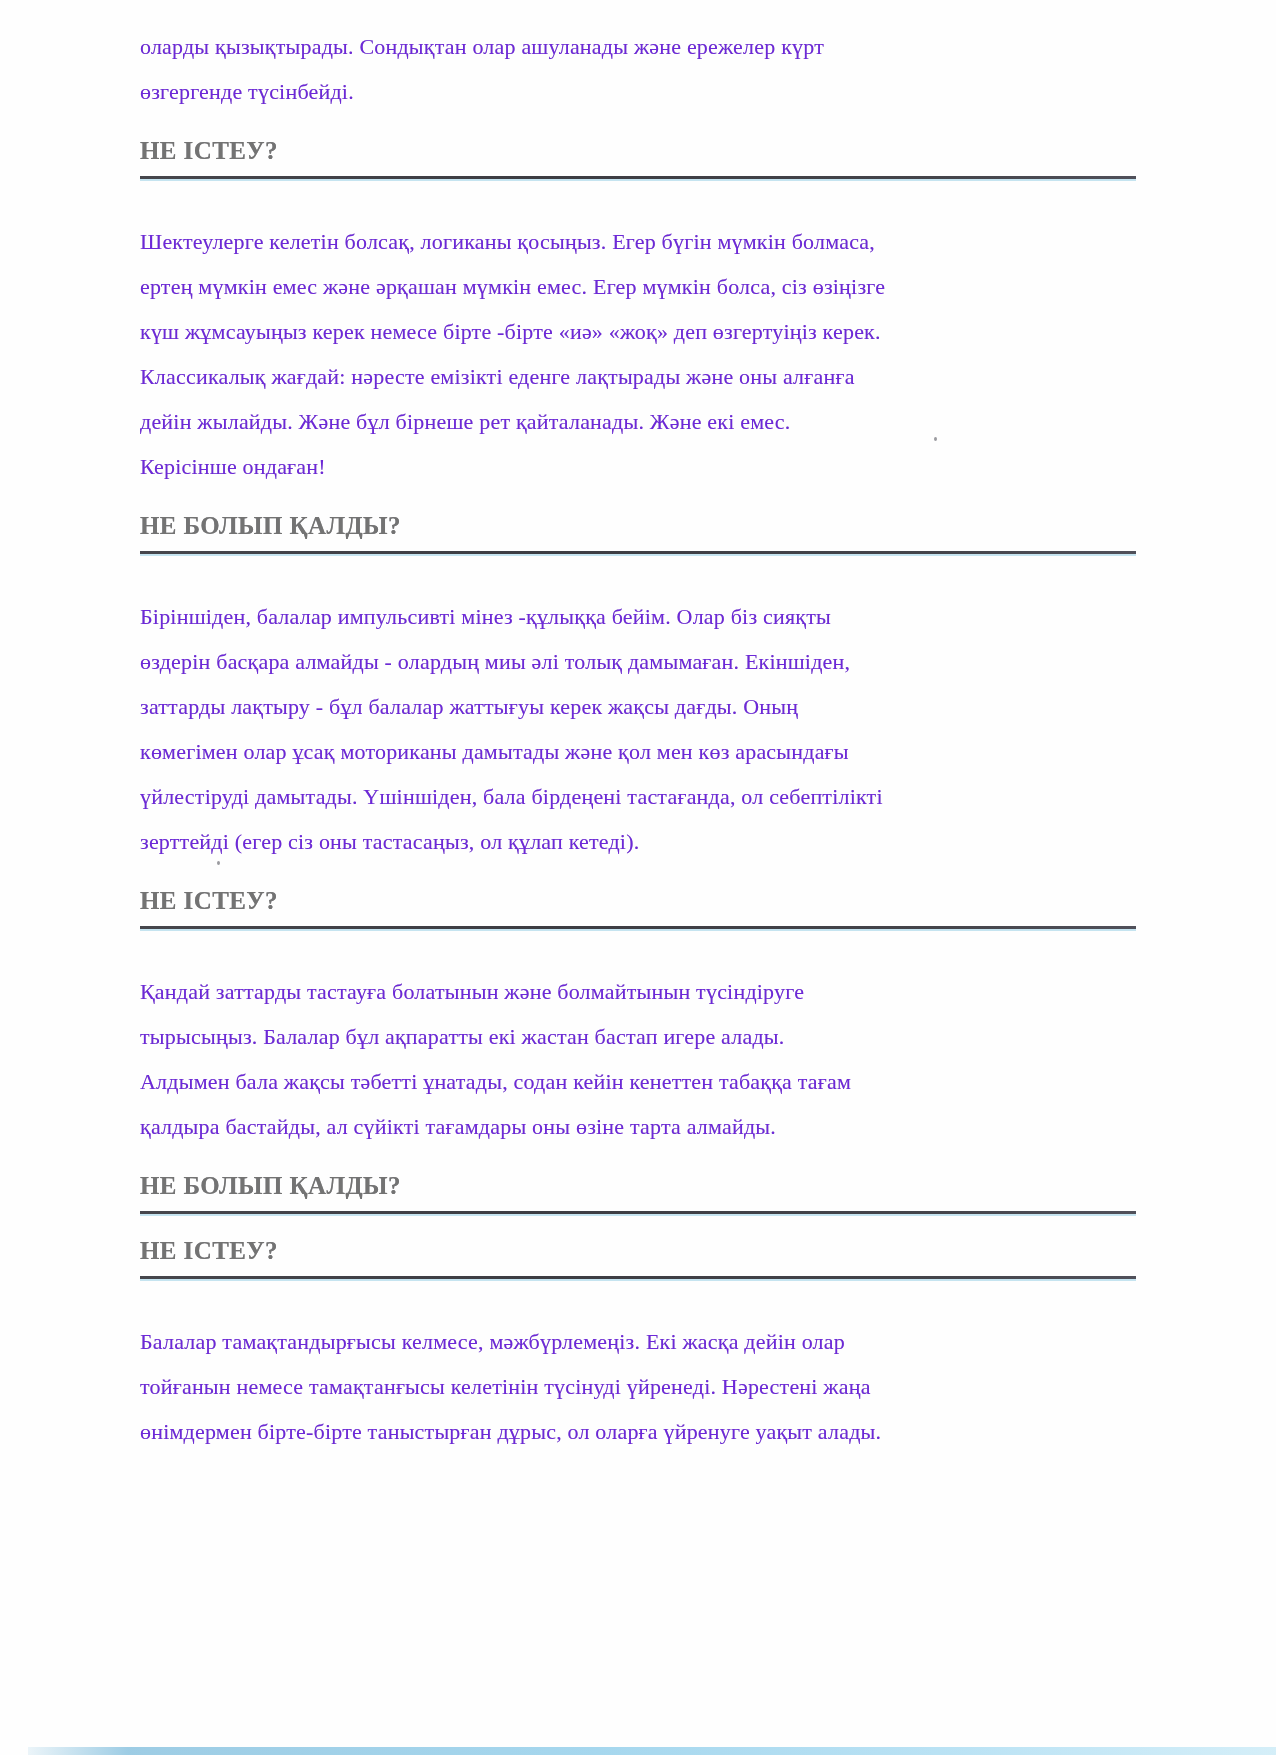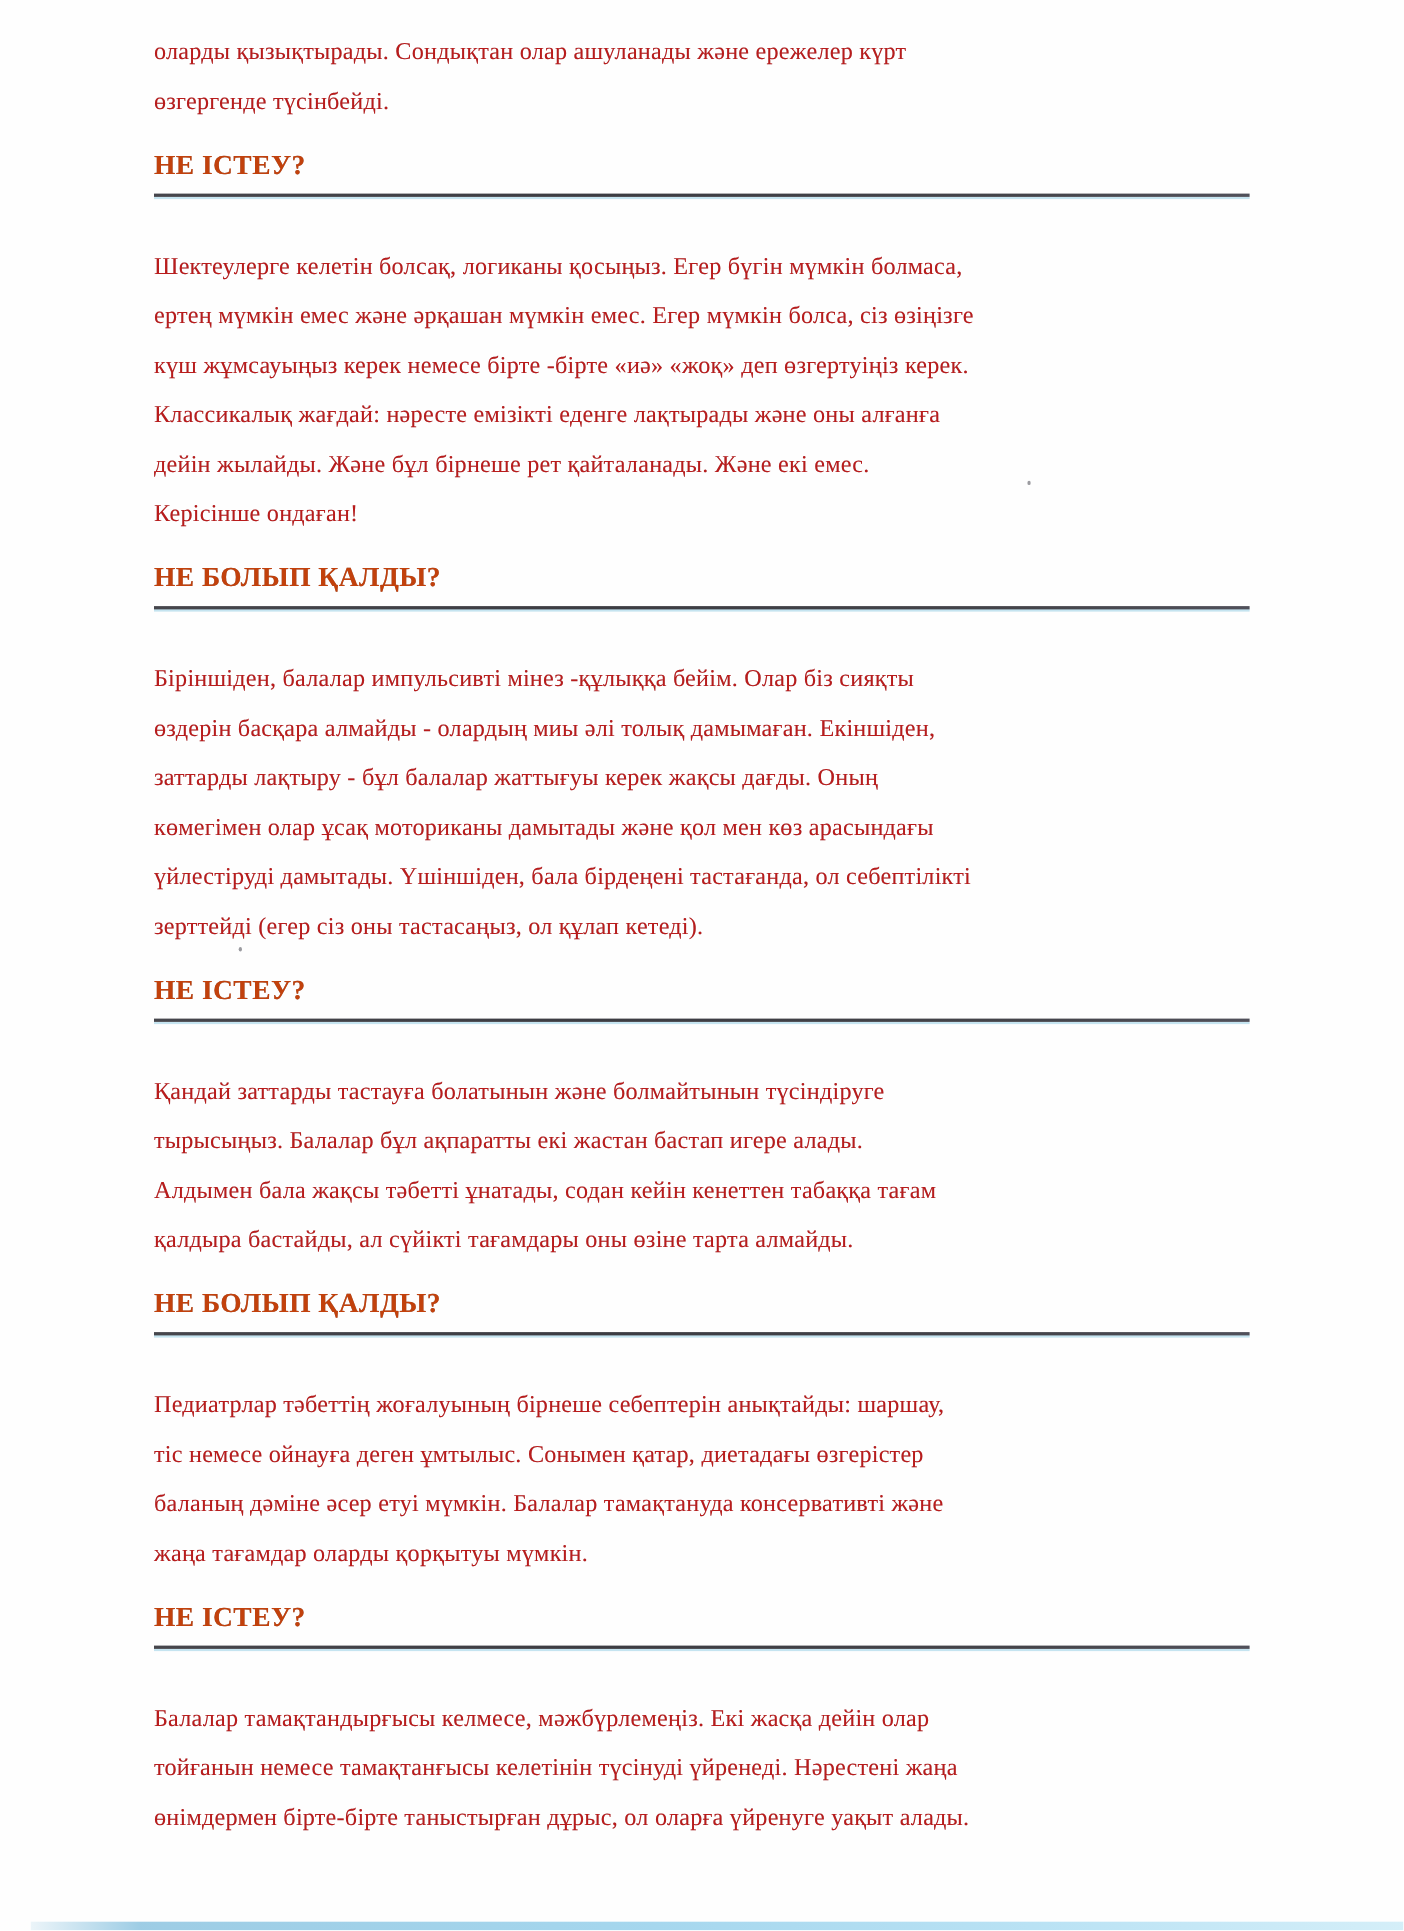--- a/index.html
+++ b/index.html
@@ -15,35 +15,35 @@
     overflow: hidden;
     font-family: "Liberation Serif", "DejaVu Serif", serif;
     box-sizing: border-box;
     padding: 24px 140px 0 140px;
   }
   .intro-paragraph,
   .section-body {
     margin: 0;
     font-size: 22px;
     line-height: 45px;
-    color: #b91c1c;
+    color: #6d28d9;
     white-space: pre-line;
     letter-spacing: 0.2px;
     text-shadow: 0 0 0.6px rgba(130,130,140,0.45);
   }
   .section-body {
     margin-top: 40px;
   }
   .section-heading {
     margin: 20px 0 0 0;
     font-size: 25px;
     line-height: 34px;
     font-weight: 700;
     letter-spacing: 0.4px;
-    color: #c2410c;
+    color: #737373;
     text-shadow: 0 0 0.5px rgba(60,60,70,0.5);
   }
   .section-rule {
     margin: 8px 0 0 0;
     border: none;
     height: 3px;
     background: linear-gradient(90deg, #46464c, #3c3c42 40%, #44444a 80%, #50505a);
     box-shadow: 0 2px 0 rgba(150, 205, 228, 0.55);
   }
   .scan-speck {
@@ -95,24 +95,20 @@
 
   <h2 class="section-heading">НЕ ІСТЕУ?</h2>
   <hr class="section-rule">
   <p class="section-body">Қандай заттарды тастауға болатынын және болмайтынын түсіндіруге
 тырысыңыз. Балалар бұл ақпаратты екі жастан бастап игере алады.
 Алдымен бала жақсы тәбетті ұнатады, содан кейін кенеттен табаққа тағам
 қалдыра бастайды, ал сүйікті тағамдары оны өзіне тарта алмайды.</p>
 
   <h2 class="section-heading">НЕ БОЛЫП ҚАЛДЫ?</h2>
   <hr class="section-rule">
-  <p class="section-body">Педиатрлар тәбеттің жоғалуының бірнеше себептерін анықтайды: шаршау,
-тіс немесе ойнауға деген ұмтылыс. Сонымен қатар, диетадағы өзгерістер
-баланың дәміне әсер етуі мүмкін. Балалар тамақтануда консервативті және
-жаңа тағамдар оларды қорқытуы мүмкін.</p>
 
   <h2 class="section-heading">НЕ ІСТЕУ?</h2>
   <hr class="section-rule">
   <p class="section-body">Балалар тамақтандырғысы келмесе, мәжбүрлемеңіз. Екі жасқа дейін олар
 тойғанын немесе тамақтанғысы келетінін түсінуді үйренеді. Нәрестені жаңа
 өнімдермен бірте-бірте таныстырған дұрыс, ол оларға үйренуге уақыт алады.</p>
 
   <div class="scan-speck speck-1"></div>
   <div class="scan-speck speck-2"></div>
   <div class="bottom-scan-edge"></div>

